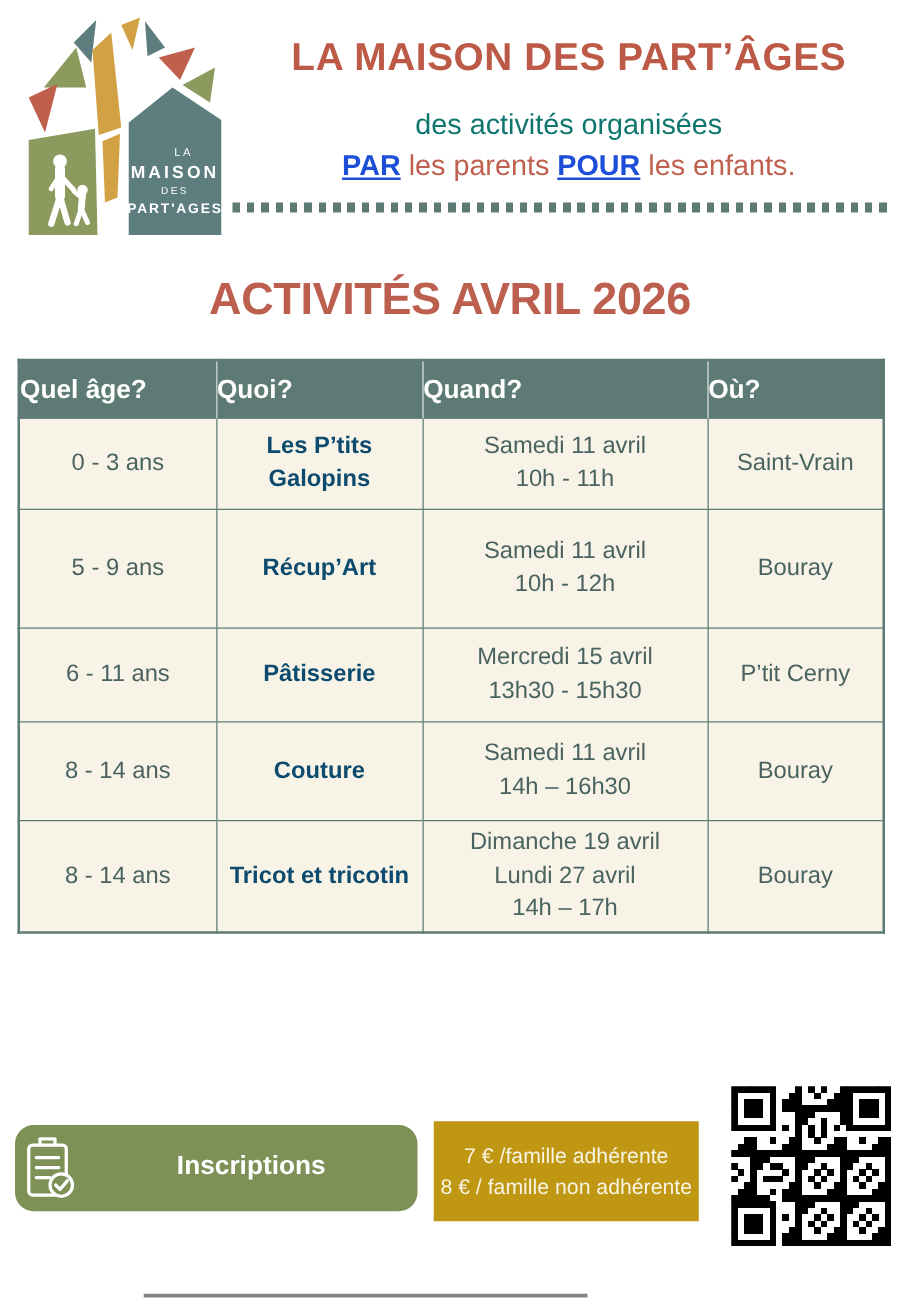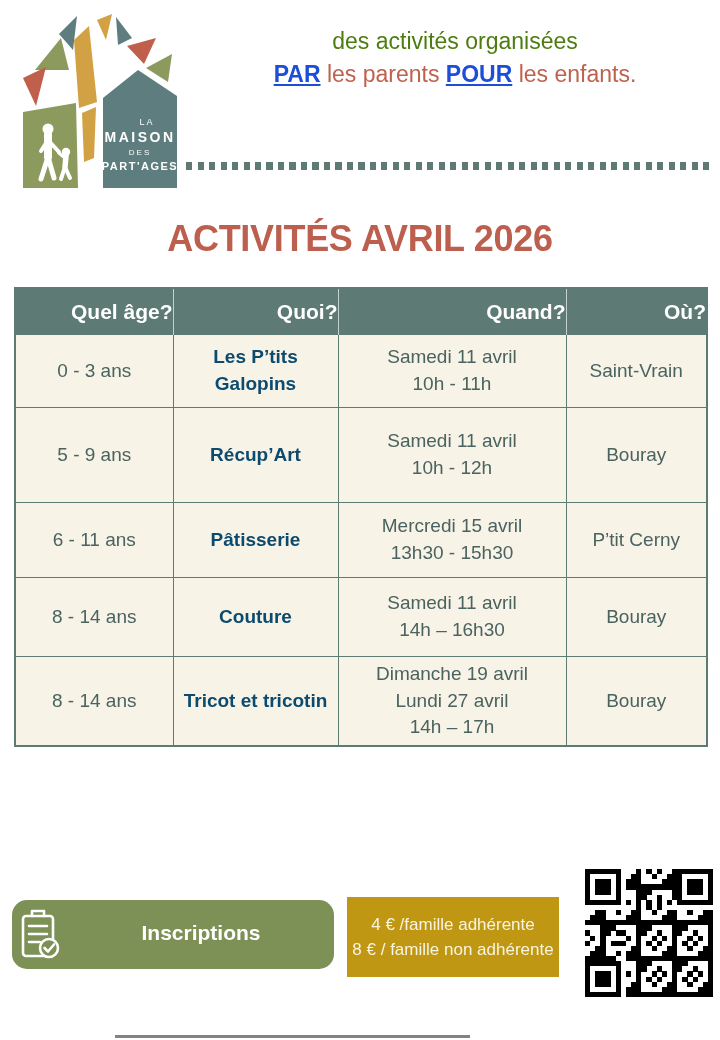--- a/index.html
+++ b/index.html
@@ -4,42 +4,42 @@
 <style>
   html,body{margin:0;padding:0;background:#888;}
   .page{
     position:relative;width:720px;height:1040px;background:#ffffff;
     font-family:"Liberation Sans", sans-serif;overflow:hidden;margin:0 auto;
   }
   
   .logo{position:absolute;left:18px;top:12px;width:172px;height:178px;}
   .header-text{position:absolute;left:195px;top:28px;width:520px;text-align:center;}
   .main-title{font-size:31px;font-weight:bold;color:#bd5a47;letter-spacing:.5px;margin:0 0 22px 0;}
-  .subtitle1{font-size:23px;color:#4d7c0f;margin:0 0 6px 0;}
+  .subtitle1{font-size:23px;color:#0f766e;margin:0 0 6px 0;}
   .subtitle2{font-size:23px;color:#c0614f;margin:0;}
   .subtitle2 b{color:#1d4ed8;font-weight:bold;text-decoration:underline;}
   .dotted-line{
     position:absolute;left:186px;top:162px;width:526px;height:8px;
     background:repeating-linear-gradient(to right,#5d7b74 0 6px,transparent 6px 11.5px);
   }
   
   .section-title{
     position:absolute;left:0;top:218px;width:720px;text-align:center;
     font-size:36px;font-weight:bold;color:#bd5f4e;letter-spacing:-.3px;
   }
   
   table.activities{
     position:absolute;left:14px;top:287px;width:692px;
     border-collapse:collapse;table-layout:fixed;
     border:2px solid #5d7b74;
   }
   col.c-age{width:158px;} col.c-quoi{width:165px;} col.c-quand{width:228px;} col.c-ou{width:141px;}
   .activities th{
     background:#5d7b74;color:#ffffff;font-size:21px;font-weight:bold;
-    height:45px;text-align:right;vertical-align:middle;padding:0;
+    height:45px;text-align:left;vertical-align:middle;padding:0;
   }
   .activities th + th{border-left:1px solid rgba(255,255,255,.65);}
   .activities td{
     background:#f7f3e7;border:1.5px solid #5d7b74;
     font-size:19px;color:#4a6360;text-align:center;vertical-align:middle;
     white-space:pre-line;line-height:1.4;padding:4px 6px;
   }
   .activities td.quoi{color:#0c4a6e;font-weight:bold;}
   .activities tbody tr:nth-child(1) td{height:64px;}
   .activities tbody tr:nth-child(2) td{height:86px;}
@@ -105,20 +105,21 @@
 
     <g fill="#ffffff" font-family="Liberation Sans, sans-serif" text-anchor="middle">
       <text x="128" y="113" font-size="9" letter-spacing="2">LA</text>
       <text x="121" y="130" font-size="14" letter-spacing="2.5" font-weight="bold">MAISON</text>
       <text x="121" y="143" font-size="8" letter-spacing="2">DES</text>
       <text x="121" y="158" font-size="11" letter-spacing="1.5" font-weight="bold">PART'AGES</text>
     </g>
   </svg>
 
   <div class="header-text">
+    <div class="main-title">LA MAISON DES PART’ÂGES</div>
     <div class="subtitle1">des activités organisées</div>
     <div class="subtitle2"><b>PAR</b><span> les parents </span><b>POUR</b><span> les enfants.</span></div>
   </div>
 
   <div class="dotted-line"></div>
 
   <div class="section-title">ACTIVITÉS AVRIL 2026</div>
 
   <table class="activities">
     <colgroup>
@@ -185,21 +186,21 @@
         <circle cx="31" cy="41" r="9" fill="#7d9156"></circle>
         <path d="M26.5,41 L30,44.5 L36,37.5"></path>
       </g>
     </svg>
     <div class="inscriptions-text">
       <div class="inscriptions-title">Inscriptions</div>
     </div>
   </div>
 
   <div class="pricing-box">
-    <div class="line">4 € /famille adhérente</div>
+    <div class="line">7 € /famille adhérente</div>
     <div class="line">8 € / famille non adhérente</div>
   </div>
 
   <svg id="qr" class="qr" viewBox="0 0 25 25" shape-rendering="crispEdges" aria-hidden="true">
       <rect x="0" y="0" width="1.02" height="1.02" fill="#000"></rect>
       <rect x="1" y="0" width="1.02" height="1.02" fill="#000"></rect>
       <rect x="2" y="0" width="1.02" height="1.02" fill="#000"></rect>
       <rect x="3" y="0" width="1.02" height="1.02" fill="#000"></rect>
       <rect x="4" y="0" width="1.02" height="1.02" fill="#000"></rect>
       <rect x="5" y="0" width="1.02" height="1.02" fill="#000"></rect>

